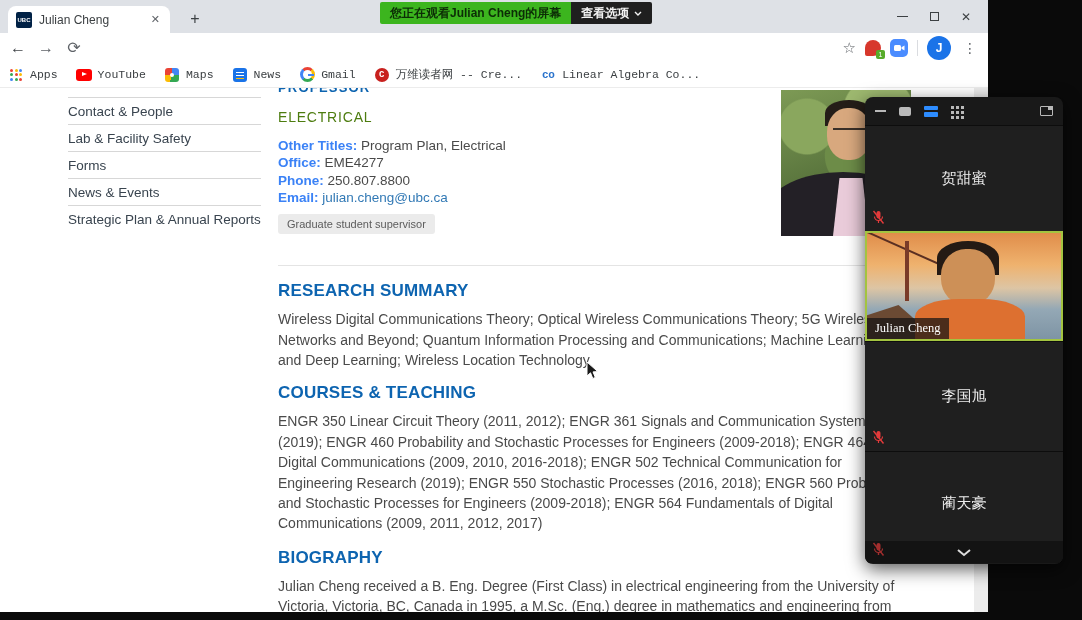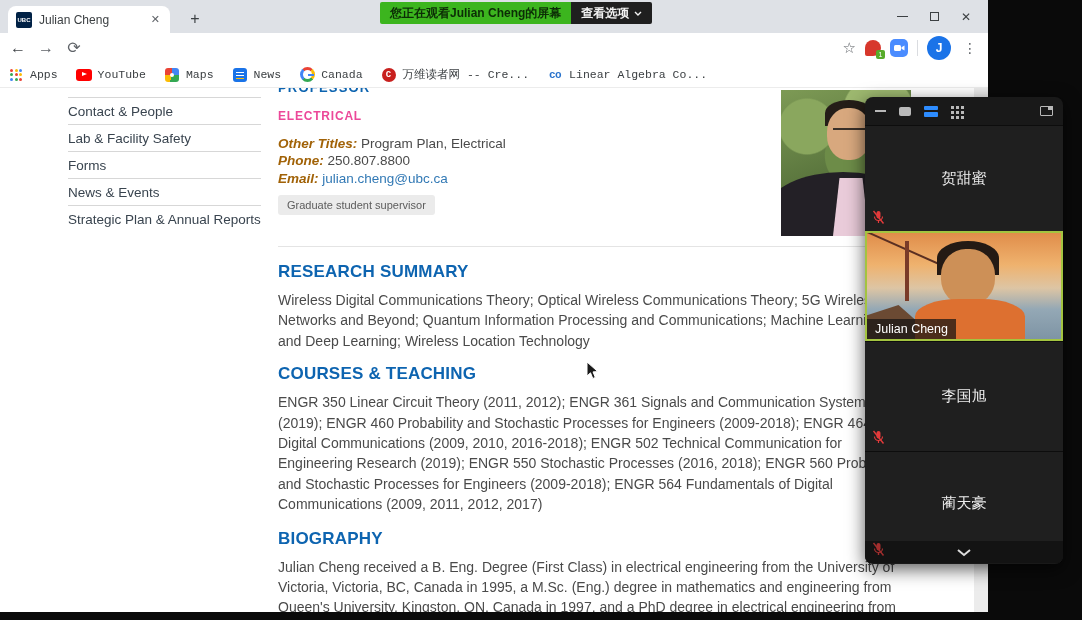--- a/index.html
+++ b/index.html
@@ -78,23 +78,23 @@
   .page { position:relative; height:553px; background:#fff; overflow:hidden; }
   .scrollbar { position:absolute; right:0; top:0; width:14px; height:100%; background:#ececec; z-index:5; }
   .scroll-thumb { position:absolute; left:2px; top:140px; width:10px; height:140px; background:#c9c9c9; border-radius:5px; }
 
   .side-nav { position:absolute; left:68px; top:9px; width:193px; }
   .side-item { border-top:1px solid #d7d7d7; padding:6px 0 5px 0; font-size:13.5px; color:#39444f; }
 
   .main-col { position:absolute; left:278px; top:0; width:720px; }
   .clip-head { height:9px; overflow:hidden; }
   .clip-head span { display:block; margin-top:-8px; color:#0d64b0; font-size:13px; font-weight:bold; letter-spacing:1.2px; }
-  .dept-head { margin-top:12px; color:#ec4899; font-size:12px; font-weight:bold; letter-spacing:0.8px; }
+  .dept-head { margin-top:12px; color:#4d7c0f; font-size:14px; font-weight:normal; letter-spacing:0.8px; }
   .fields { margin-top:12px; font-size:13.5px; line-height:17.3px; color:#4a4a4a; }
-  .fields b { color:#a16207;font-style:italic; }
+  .fields b { color:#3b82f6; }
   .email-link { color:#3279b5; }
   .badge { display:inline-block; margin-top:8px; background:#ebebeb; border-radius:3px; padding:4px 9px;
            font-size:11px; color:#5c5c5c; }
   .hr { margin-top:31px; width:682px; height:1px; background:#e4e4e4; }
   .sec-head { color:#0d64b0; font-size:17px; font-weight:bold; letter-spacing:0.2px; }
   .sec-head.rs { margin-top:15px; }
   .sec-head.ct { margin-top:13px; }
   .sec-head.bio { margin-top:14px; }
   .para { margin-top:8px; font-size:14px; line-height:20.4px; color:#4a4a4a; white-space:pre-line; width:710px; }
 
@@ -108,21 +108,21 @@
   .ph-shirt { position:absolute; left:52px; bottom:0; width:36px; height:58px; background:#e9cbd9;
               clip-path:polygon(18% 0, 82% 0, 100% 100%, 0 100%); }
   .ph-head { position:absolute; left:46px; top:18px; width:44px; height:52px; background:#d8a87e; border-radius:46%; }
   .ph-hair { position:absolute; left:44px; top:10px; width:48px; height:26px; background:#241d18; border-radius:50% 50% 0 0; }
   .ph-glasses { position:absolute; left:52px; top:38px; width:32px; height:5px; border-top:2px solid #3a3028; }
 
   .cursor { position:absolute; z-index:60; }
 
   
   .zoom-panel { position:absolute; left:865px; top:97px; width:198px; height:467px; background:#191919;
-                border-radius:8px; z-index:50; box-shadow:0 5px 18px rgba(0,0,0,.65); overflow:hidden; }
+                border-radius:8px; z-index:50; box-shadow:0 5px 18px rgba(0,0,0,.65); overflow:hidden;font-family:Liberation Serif, serif; }
   .zp-toolbar { height:28px; display:flex; align-items:center; gap:13px; padding:0 10px; }
   .zpt-min { width:11px; height:2px; background:#b9b9b9; }
   .zpt-speaker { width:12px; height:9px; background:#b9b9b9; border-radius:2px; }
   .zpt-strip { display:flex; flex-direction:column; gap:2px; }
   .zpt-strip i { width:14px; height:4.5px; background:#2d8cff; border-radius:1px; display:block; }
   .zpt-grid { width:3px; height:3px; background:#b9b9b9;
               box-shadow:5px 0 #b9b9b9, 10px 0 #b9b9b9, 0 5px #b9b9b9, 5px 5px #b9b9b9, 10px 5px #b9b9b9,
                          0 10px #b9b9b9, 5px 10px #b9b9b9, 10px 10px #b9b9b9; margin-top:-8px; }
   .zpt-pop { margin-left:auto; position:relative; width:13px; height:10px; border:1.5px solid #b9b9b9; border-radius:1px; }
   .zpt-pop:before { content:""; position:absolute; right:-1px; top:-1px; width:5px; height:4px; background:#b9b9b9; }
@@ -233,21 +233,21 @@
       <span class="bm">
         <span class="bm-ico">
             <span class="ico-news"></span>
           </span>
         <span>News</span>
       </span>
       <span class="bm">
         <span class="bm-ico">
             <span class="ico-g"></span>
           </span>
-        <span>Canada</span>
+        <span>Gmail</span>
       </span>
       <span class="bm">
         <span class="bm-ico">
             <span class="ico-creaders">C</span>
           </span>
         <span>万维读者网 -- Cre...</span>
       </span>
       <span class="bm">
         <span class="bm-ico">
             <span class="ico-co">co</span>
@@ -269,20 +269,21 @@
         <div class="side-item">Strategic Plan &amp; Annual Reports</div>
       </div>
 
       <div class="main-col">
         <div class="clip-head">
           <span>PROFESSOR</span>
         </div>
         <div class="dept-head">ELECTRICAL</div>
         <div class="fields">
           <div><b>Other Titles:</b><span> Program Plan, Electrical</span></div>
+          <div><b>Office:</b><span> EME4277</span></div>
           <div><b>Phone:</b><span> 250.807.8800</span></div>
           <div><b>Email:</b> <a class="email-link">julian.cheng@ubc.ca</a></div>
         </div>
         <span class="badge">Graduate student supervisor</span>
         <div class="hr"></div>
 
         <div class="sec-head rs">RESEARCH SUMMARY</div>
         <div class="para">Wireless Digital Communications Theory; Optical Wireless Communications Theory; 5G Wireless
 Networks and Beyond; Quantum Information Processing and Communications; Machine Learning
 and Deep Learning; Wireless Location Technology</div>

